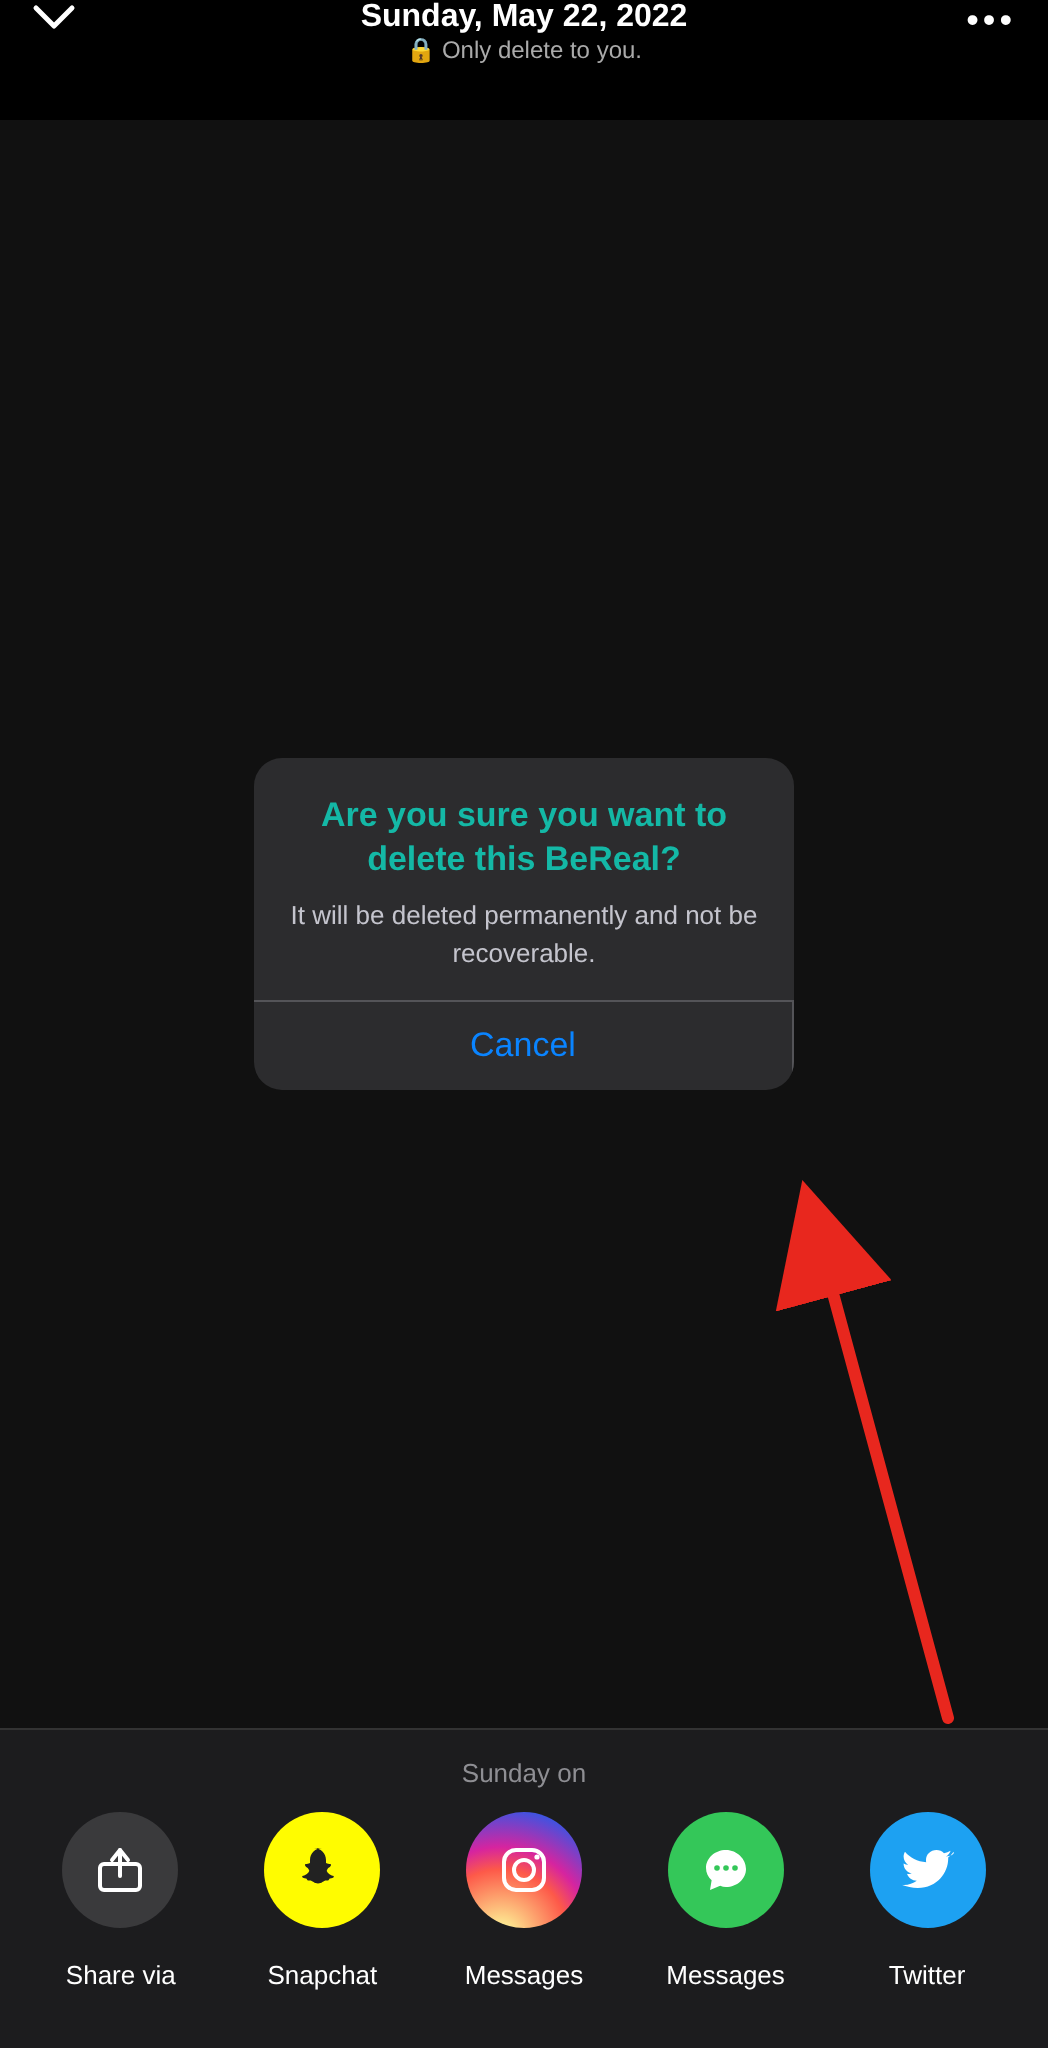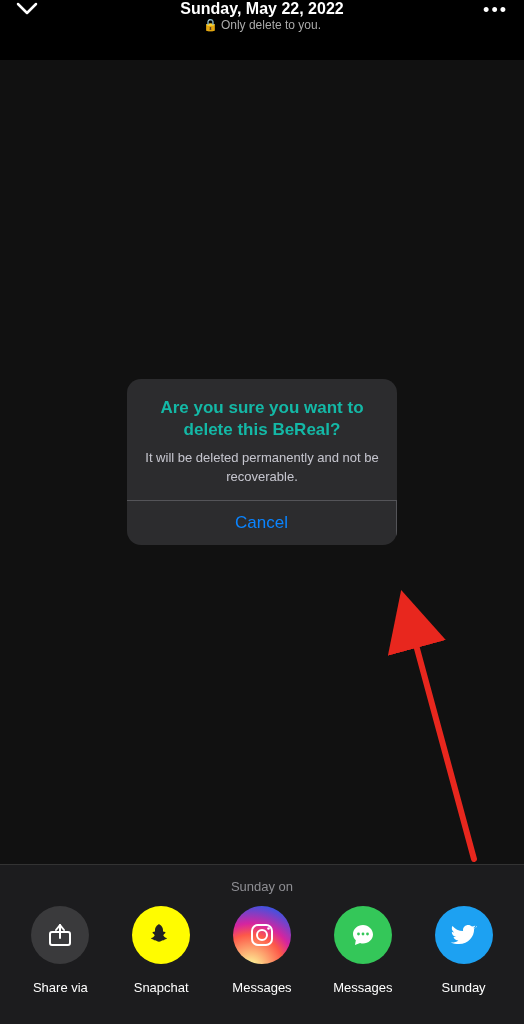--- a/index.html
+++ b/index.html
@@ -311,17 +311,17 @@
       </div>
       <span class="share-item-label">Messages</span>
     </div>
 
     <div class="share-item">
       <div class="share-icon-circle twitter-bg">
         <svg width="30" height="30" viewBox="0 0 30 30" fill="none">
           <path d="M27 7.5c-.9.4-1.9.7-3 .8 1.1-.6 1.9-1.7 2.3-2.9-1 .6-2.1 1-3.3 1.2C22 5.6 20.7 5 19.2 5c-2.9 0-5.2 2.2-5.2 5 0 .4 0 .8.1 1.1C9.7 10.9 6 8.9 3.5 5.9c-.4.7-.7 1.5-.7 2.4 0 1.7.9 3.2 2.3 4.1-.8 0-1.6-.2-2.3-.6v.1c0 2.4 1.8 4.4 4.1 4.9-.4.1-.9.2-1.4.2-.3 0-.7 0-1-.1.7 2 2.6 3.5 4.9 3.5-1.8 1.3-4 2.1-6.4 2.1-.4 0-.8 0-1.3-.1C4.4 23.4 7 24 9.9 24c9.8 0 15.2-7.8 15.2-14.6v-.7c1-.7 1.9-1.6 2.6-2.7l.3.5z" fill="white"></path>
         </svg>
       </div>
-      <span class="share-item-label">Sunday</span>
+      <span class="share-item-label">Twitter</span>
     </div>
 
   </div>
 </div>
 
 </body></html>

